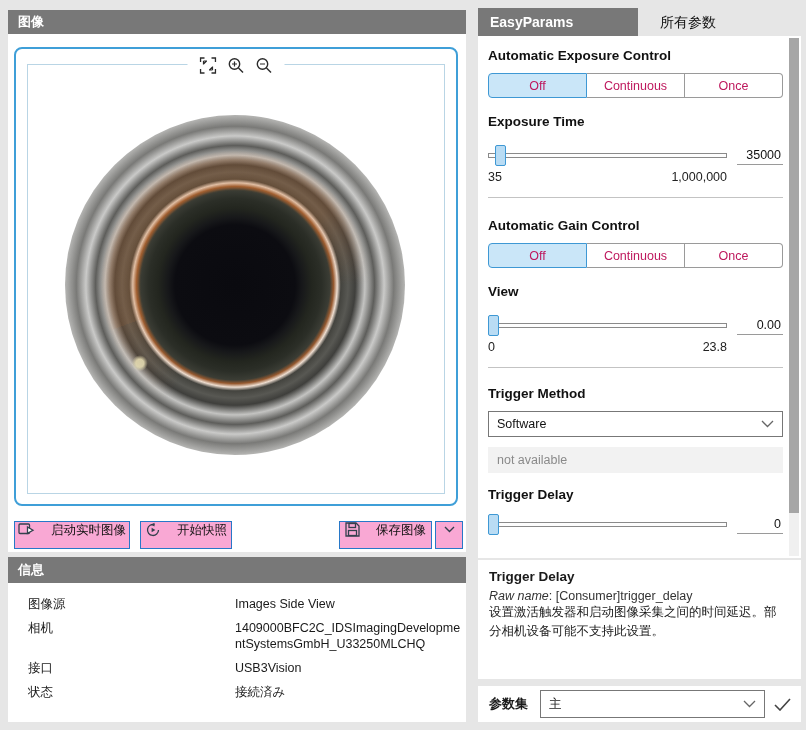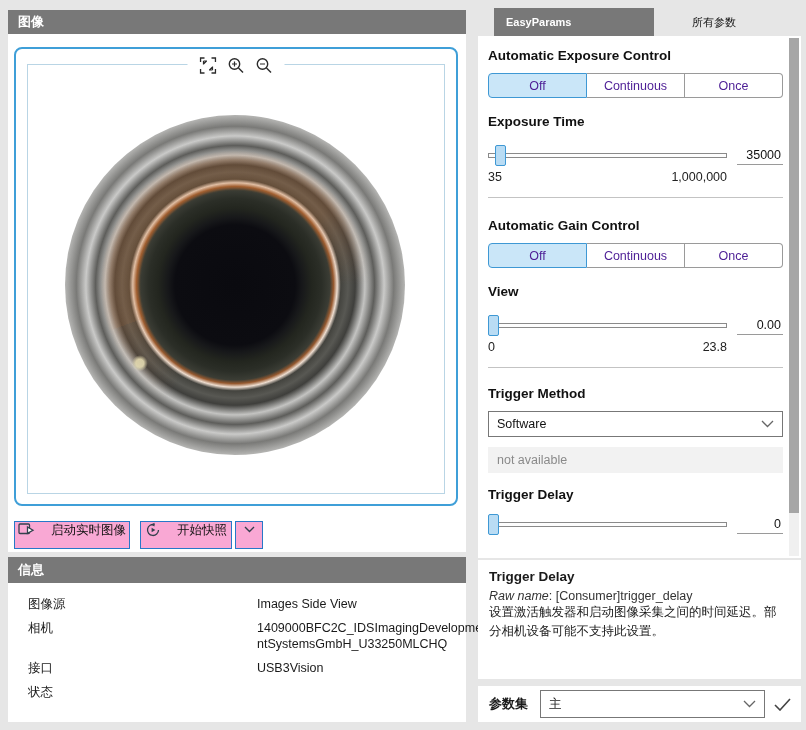--- a/index.html
+++ b/index.html
@@ -48,38 +48,38 @@
   .blue-btn { background:#f9a8d4; border:1px solid #2778c8; display:flex; justify-content:center; gap:16px; font-size:12.5px; color:#111; cursor:default; }
   .blue-btn svg { flex:0 0 auto; }
   #btn-live { width:116px; }
   #btn-snapshot { width:92px; margin-left:10px; }
   #btn-save { width:93px; margin-left:auto; }
   #btn-save-more { width:28px; margin-left:3px; }
 
   
   #info-header { left:8px; top:557px; width:458px; height:26px; line-height:26px; }
   #info-body { left:8px; top:583px; width:458px; height:139px; padding:13px 10px 0 20px; font-size:12.5px; }
-  .info-row { display:flex; margin-bottom:7px;gap:22px; }
+  .info-row { display:flex; margin-bottom:7px; }
   .info-label { width:207px; flex:0 0 207px; }
   .info-value { flex:1; word-break:break-all; line-height:1.3; }
 
   
   #tabs { position:absolute; left:478px; top:8px; height:28px; display:flex; }
-  .tab { font-size:11px; line-height:28px; padding:0 14px;margin-left:16px; }
+  .tab { font-size:14px; line-height:28px; padding:0 14px; }
   .tab.active { background:#787878; color:#fff; font-weight:bold; width:160px; padding:0 0 0 12px; }
   .tab.inactive { color:#111; padding-left:22px; }
 
   
   #params-scroll { position:absolute; left:478px; top:36px; width:323px; height:522px; background:#fff; overflow:hidden; }
   #params-content { padding:0 18px 0 10px; }
   h3.sec { font-size:13.5px; font-weight:bold; color:#111; }
   .mt1 { margin-top:12px; } .mt2 { margin-top:16px; } .mt3 { margin-top:20px; } .mt4 { margin-top:18px; } .mt5 { margin-top:14px; }
 
   .segmented { display:flex; margin-top:10px; height:25px; }
-  .seg { flex:1; border:1px solid #9a9a9a; border-left:none; font-size:12.5px; display:flex; align-items:center; justify-content:center; color:#4c1d95; background:#fff; }
+  .seg { flex:1; border:1px solid #9a9a9a; border-left:none; font-size:12.5px; display:flex; align-items:center; justify-content:center; color:#be185d; background:#fff; }
   .seg:first-child { border-left:1px solid #9a9a9a; border-radius:4px 0 0 4px; }
   .seg:last-child { border-radius:0 4px 4px 0; }
   .seg.selected { background:#cae6f8; border:1px solid #3e98d4; }
 
   .slider-row { display:flex; align-items:center; margin-top:16px; height:21px; }
   .slider { position:relative; flex:1; height:21px; }
   .slider-track { position:absolute; left:0; right:0; top:8px; height:5px; border:1px solid #8a8a8a; background:#fdfdfd; }
   .slider-thumb { position:absolute; top:0; width:11px; height:21px; background:#b9dcf4; border:1px solid #3e98d4; border-radius:2px; }
   .slider-value { flex:0 0 46px; margin-left:10px; font-size:12.5px; text-align:right; border-bottom:1px solid #9a9a9a; padding:1px 2px 2px 2px; color:#111; }
   .minmax { display:flex; justify-content:space-between; font-size:12.5px; color:#222; margin-top:4px; margin-right:56px; }
@@ -158,20 +158,30 @@
     <div class="blue-btn" id="btn-snapshot">
       <span>
         <svg width="16" height="16" viewBox="0 0 16 16" fill="none" stroke="#33404d" stroke-width="1.3">
           <path d="M13.5 8 A5.5 5.5 0 1 1 9.5 2.7"></path>
           <path d="M9.5 0.8 L9.5 4.6 L6.2 2.7 Z" fill="#33404d" stroke="none"></path>
           <path d="M6.6 5.8 L10.4 8 L6.6 10.2 Z" fill="#33404d" stroke="none"></path>
         </svg>
       </span>
       <span>开始快照</span>
     </div>
+    <div class="blue-btn" id="btn-save">
+      <span>
+        <svg width="15" height="15" viewBox="0 0 15 15" fill="none" stroke="#33404d" stroke-width="1.3">
+          <path d="M1 1 H11 L14 4 V14 H1 Z"></path>
+          <rect x="4" y="1.5" width="6.5" height="4"></rect>
+          <rect x="3.5" y="8.5" width="8" height="5"></rect>
+        </svg>
+      </span>
+      <span>保存图像</span>
+    </div>
     <div class="blue-btn" id="btn-save-more">
       <span>
         <svg width="11" height="7" viewBox="0 0 11 7" fill="none" stroke="#33404d" stroke-width="1.4">
           <path d="M1 1 L5.5 5.5 L10 1"></path>
         </svg>
       </span>
     </div>
   </div>
 </div>
 
@@ -185,20 +195,21 @@
   <div class="info-row">
     <div class="info-label">相机</div>
     <div class="info-value" style="flex:0 0 232px; max-width:232px;">1409000BFC2C_IDSImagingDevelopmentSystemsGmbH_U33250MLCHQ</div>
   </div>
   <div class="info-row">
     <div class="info-label">接口</div>
     <div class="info-value">USB3Vision</div>
   </div>
   <div class="info-row">
     <div class="info-label">状态</div>
+    <div class="info-value">接続済み</div>
   </div>
 </div>
 
 <div id="tabs">
   <div class="tab active">EasyParams</div>
   <div class="tab inactive">所有参数</div>
 </div>
 
 <div id="params-scroll">
   <div id="params-content">

